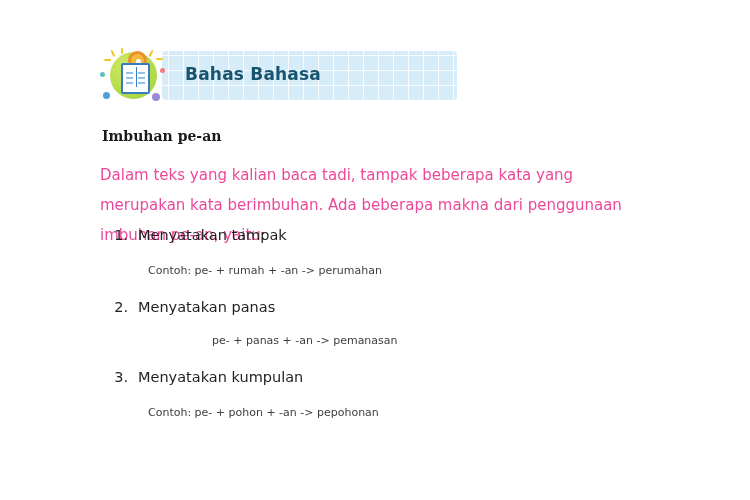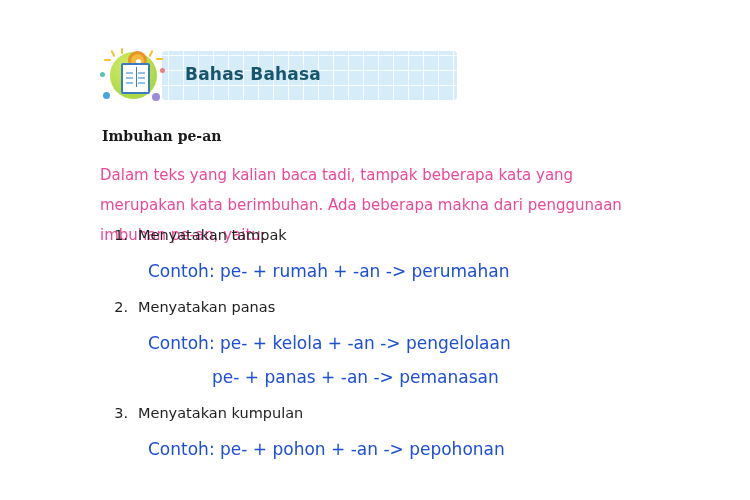--- a/index.html
+++ b/index.html
@@ -192,22 +192,22 @@
     width: 28px;
     text-align: right;
     padding-right: 10px;
     flex: 0 0 auto;
   }
 
   .item-example {
     margin-left: 48px;
     margin-top: 14px;
     font-family: "DejaVu Sans", sans-serif;
-    font-size: 17px;
-    color: #1d4ed8;
+    font-size: 11px;
+    color: #404040;
     line-height: 22px;
   }
 
   .item-example.indented {
     margin-left: 112px;
     margin-top: 12px;
   }
 </style>
 </head>
 <body>
@@ -254,21 +254,20 @@
         <span>Menyatakan tampak</span>
       </div>
       <div class="item-example">Contoh: pe- + rumah + -an -&gt; perumahan</div>
     </div>
 
     <div class="item">
       <div class="item-head">
         <span class="item-num">2.</span>
         <span>Menyatakan panas</span>
       </div>
-      <div class="item-example">Contoh: pe- + kelola + -an  -&gt;  pengelolaan</div>
       <div class="item-example indented">pe- + panas + -an -&gt; pemanasan</div>
     </div>
 
     <div class="item">
       <div class="item-head">
         <span class="item-num">3.</span>
         <span>Menyatakan kumpulan</span>
       </div>
       <div class="item-example">Contoh: pe- + pohon + -an -&gt; pepohonan</div>
     </div>

